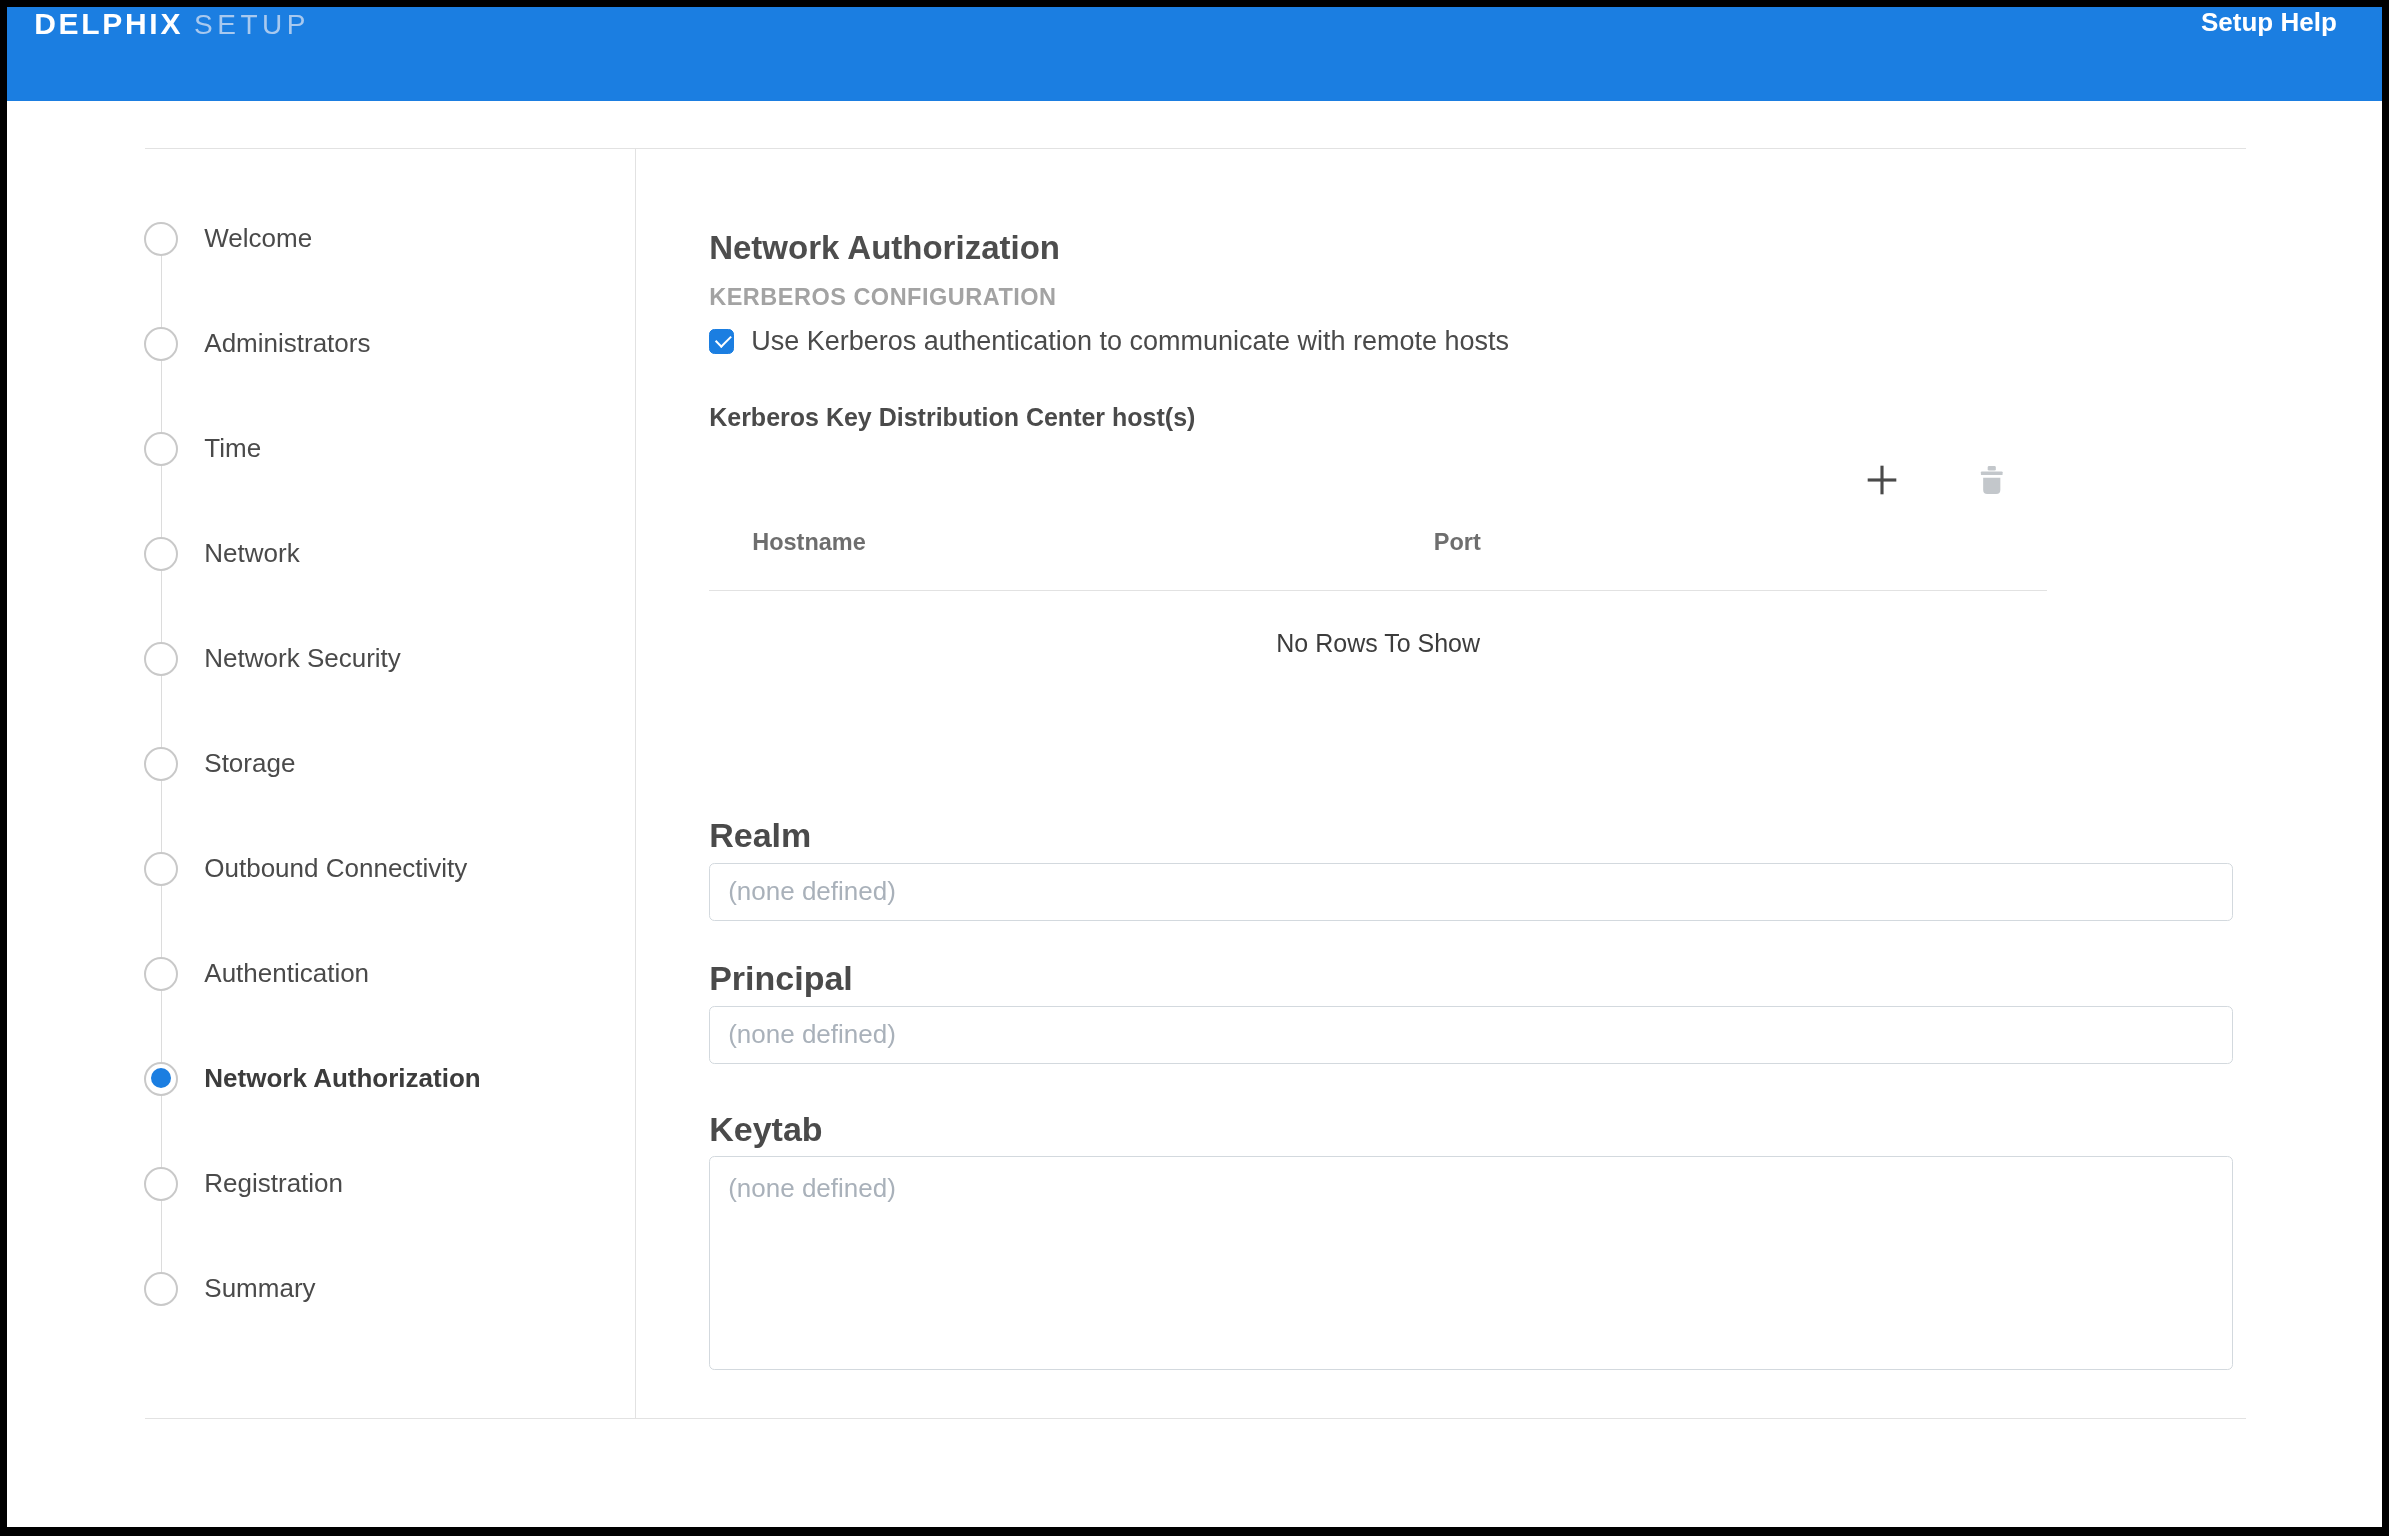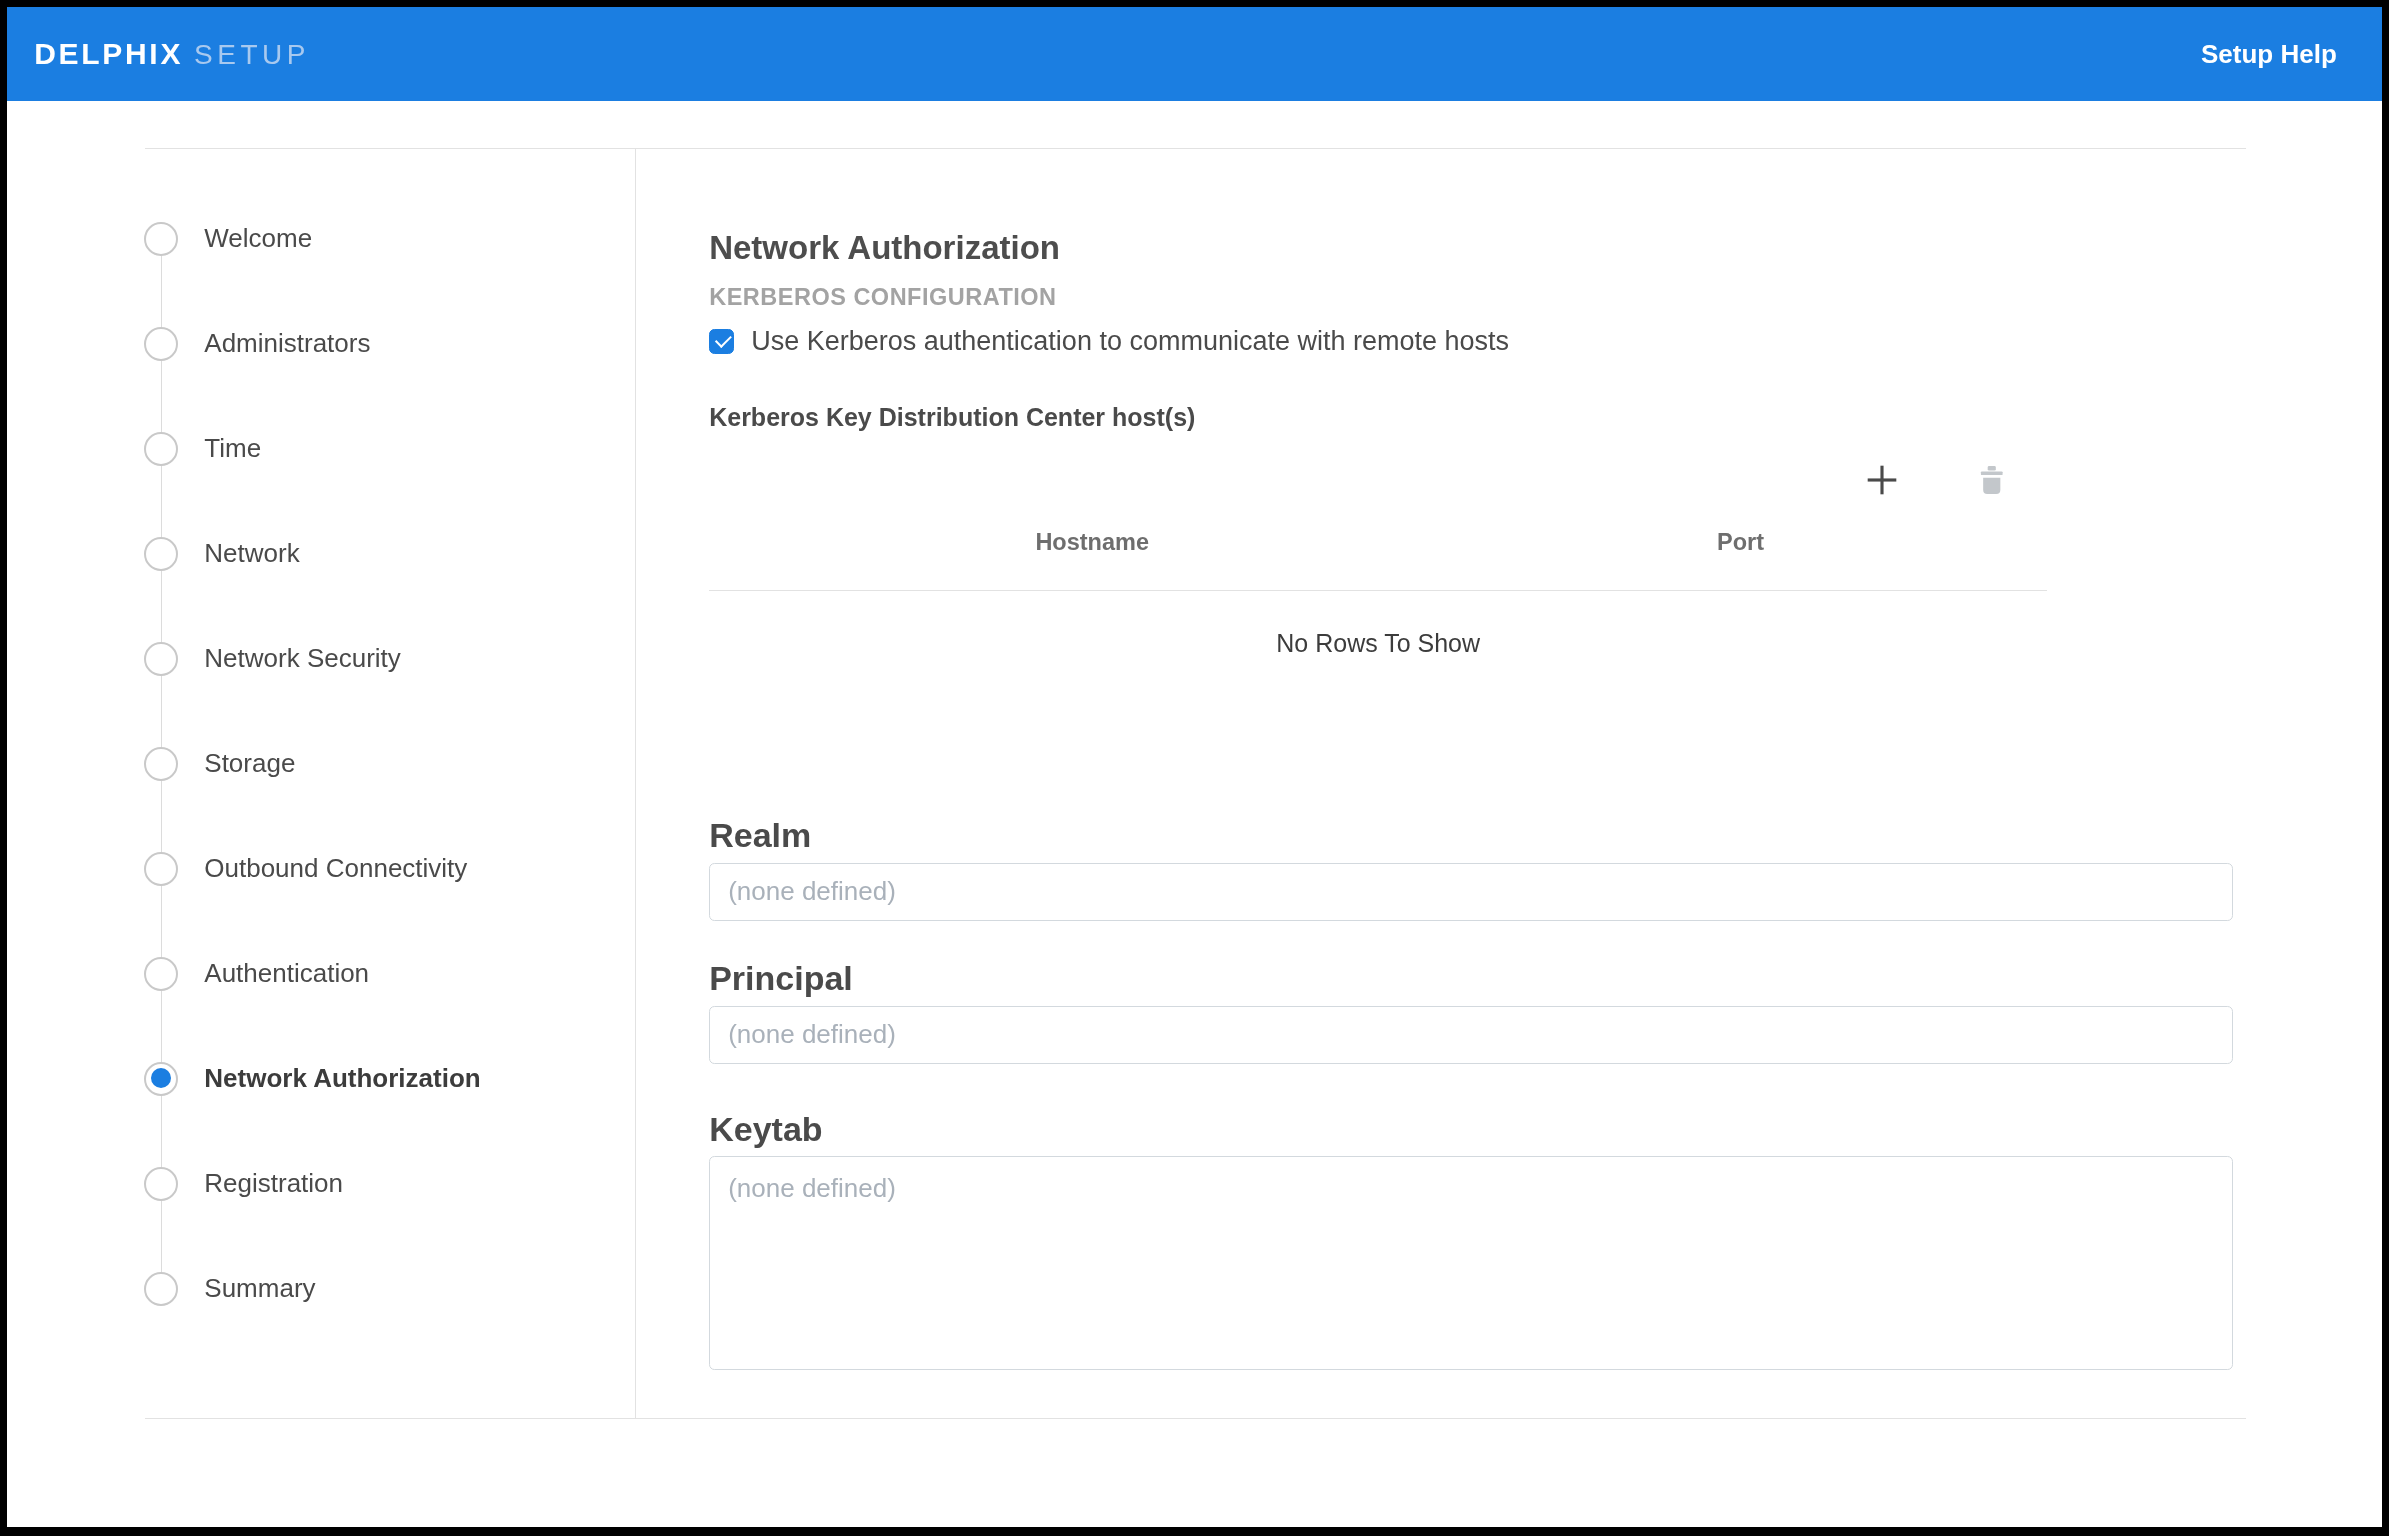--- a/index.html
+++ b/index.html
@@ -14,21 +14,21 @@
     left: 7.2px; top: 7.2px; right: 7.2px; bottom: 9px;
     background: #ffffff;
     overflow: hidden;
   }
 
   
   .appbar {
     height: 94px;
     background: #1b7ee1;
     display: flex;
-    align-items: center;
+    align-items: flex-start;
     justify-content: space-between;
     padding: 0 45px 0 27px;
   }
   .brand { display: flex; align-items: baseline; }
   .brand-bold {
     color: #ffffff;
     font-size: 30px;
     font-weight: bold;
     letter-spacing: 2.7px;
   }
@@ -184,21 +184,20 @@
   }
 
   .thead-row {
     margin-top: 42px;
     height: 42px;
     display: flex;
     align-items: flex-end;
     padding-bottom: 3.6px;
     border-bottom: 1.8px solid #e2e2e2;
     position: relative;
-    justify-content: center;
   }
   .thead-row { padding-bottom: 34px; }
   .col-hostname { margin-left: 43px; font-size: 23.5px; font-weight: bold; color: #6e6e6e; }
   .col-port { margin-left: 568px; font-size: 23.5px; font-weight: bold; color: #6e6e6e; }
 
   .empty-msg {
     margin-top: 38px;
     text-align: center;
     font-size: 25px;
     line-height: 29px;

